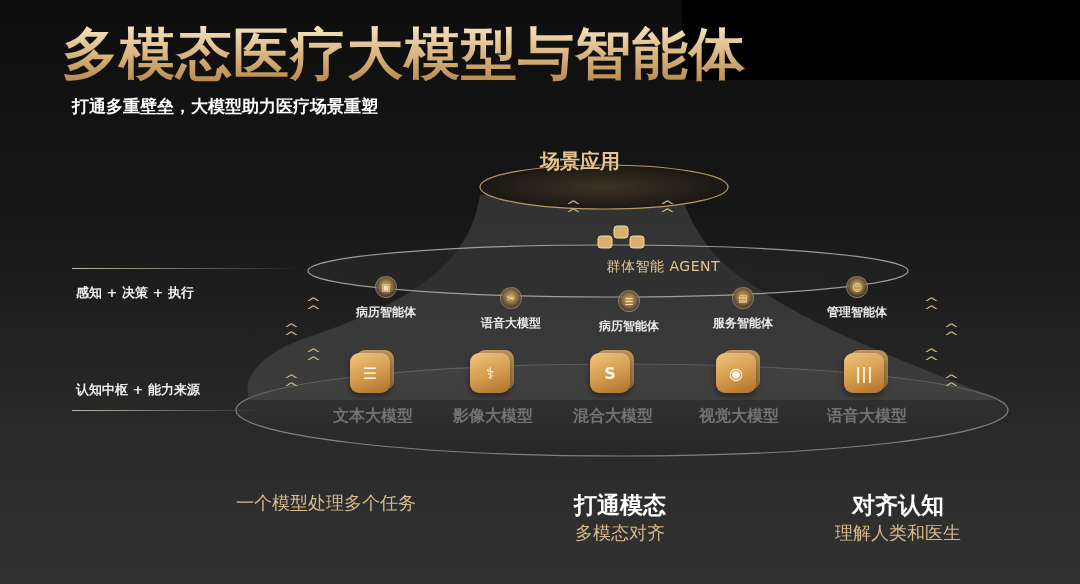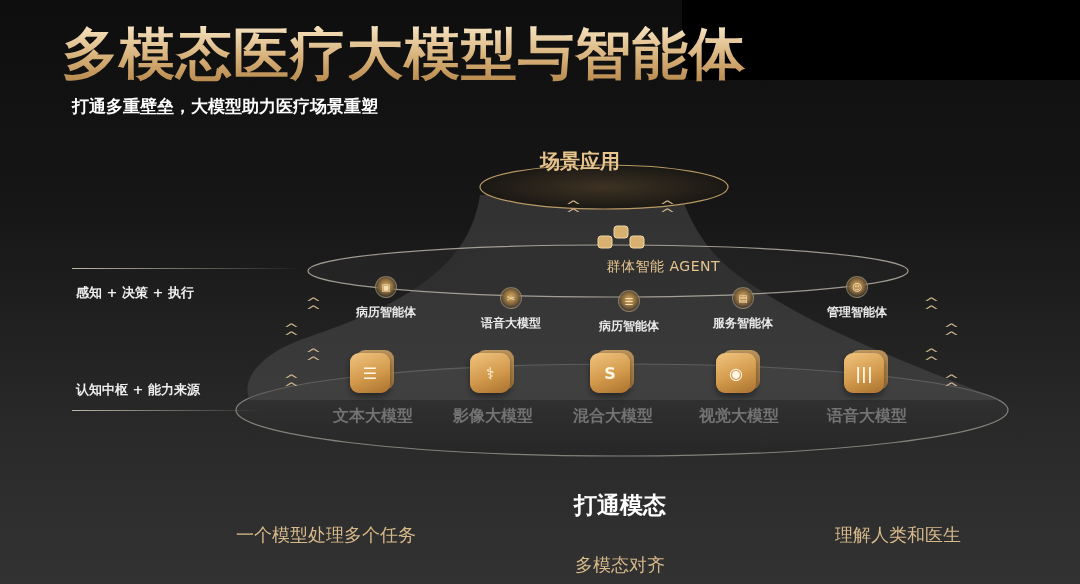--- a/index.html
+++ b/index.html
@@ -40,21 +40,21 @@
     background: linear-gradient(160deg,#f0c47f 0%, #d39a4c 55%, #a9722f 100%);
     box-shadow: 0 3px 6px rgba(0,0,0,0.45);
     display:flex; align-items:center; justify-content:center; color:#fff6e4; font-size:16px; font-weight:bold; }
   .model .lbl { font-size:16px; font-weight:bold; color:#737373; }
 
   .chev { position:absolute; color:#cdb38a; font-size:13px; line-height:8px; transform:scaleX(1.5); }
   .chev span { display:block; }
 
   .bottom-col { position:absolute; top:490px; width:260px; text-align:center; }
   .bottom-col .h { font-size:23px; font-weight:bold; color:#fff; line-height:30px; }
-  .bottom-col .s { font-size:18px; color:#d7b98a; line-height:26px;margin-top:32px; }
+  .bottom-col .s { font-size:18px; color:#d7b98a; line-height:26px; }
 </style>
 </head>
 <body>
 
 <div class="topblack"></div>
 
 <div class="title">多模态医疗大模型与智能体</div>
 <div class="subtitle">打通多重壁垒，大模型助力医疗场景重塑</div>
 
 <svg class="stage" width="1080" height="584">
@@ -199,14 +199,15 @@
 </div>
 
 <div class="bottom-col" style="left:196px;">
   <div class="s">一个模型处理多个任务</div>
 </div>
 <div class="bottom-col" style="left:490px;">
   <div class="h">打通模态</div>
   <div class="s">多模态对齐</div>
 </div>
 <div class="bottom-col" style="left:768px;">
+  <div class="h">对齐认知</div>
   <div class="s">理解人类和医生</div>
 </div>
 
 </body></html>

